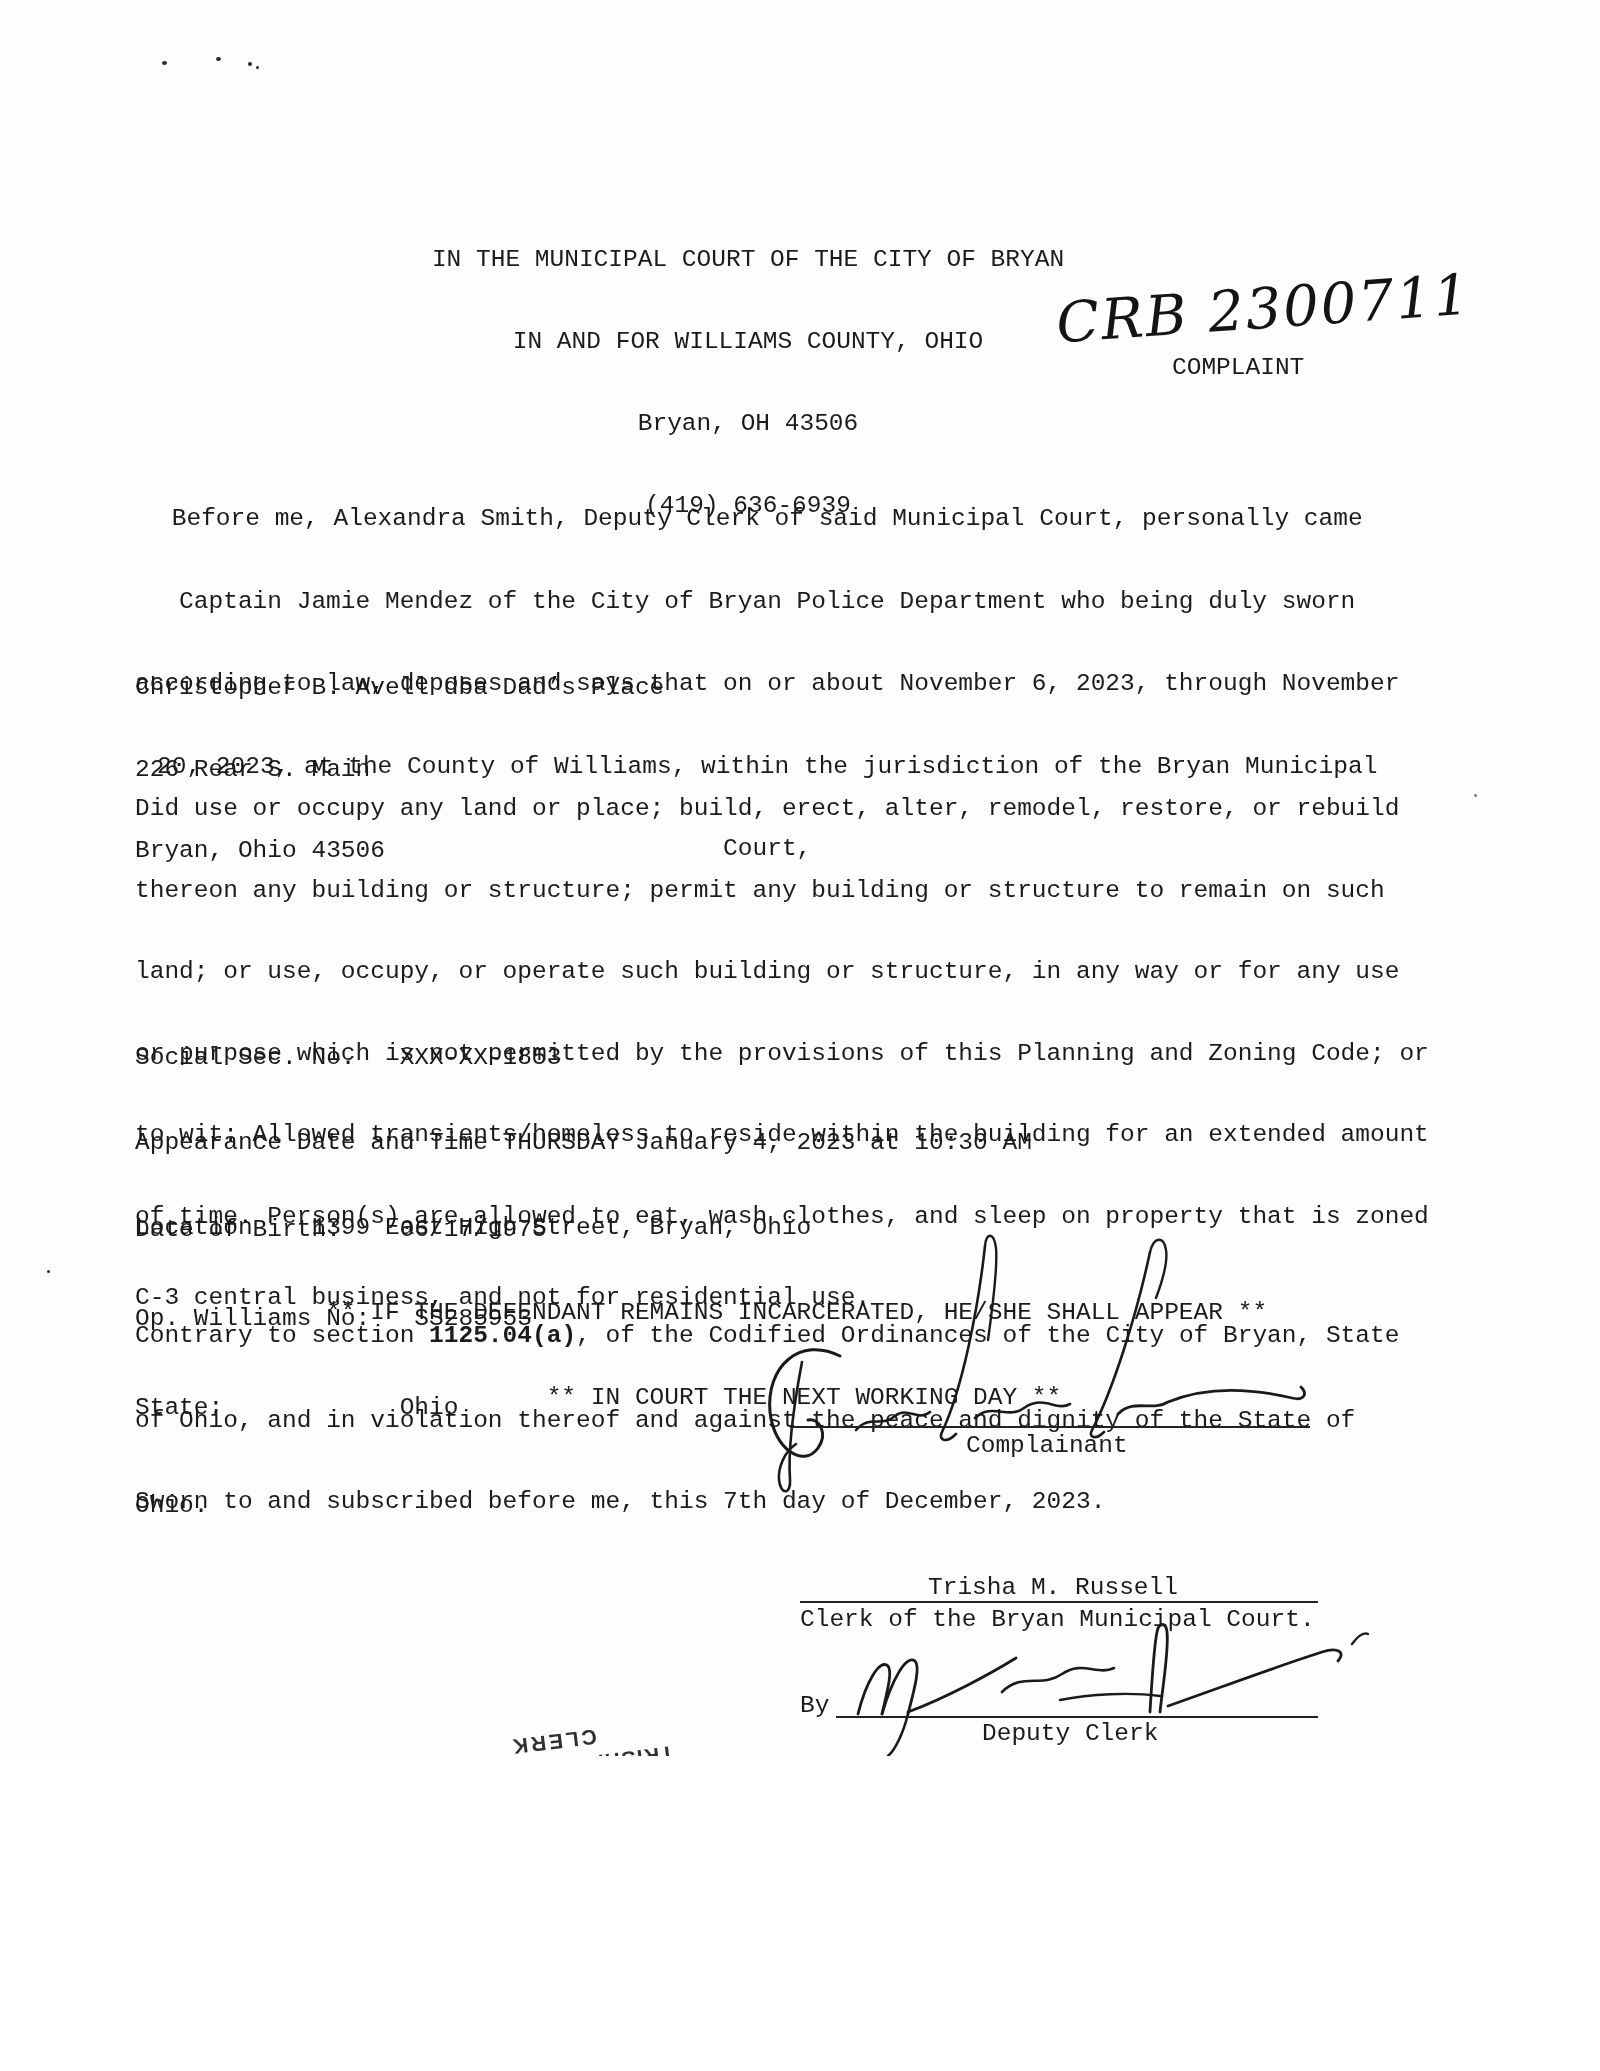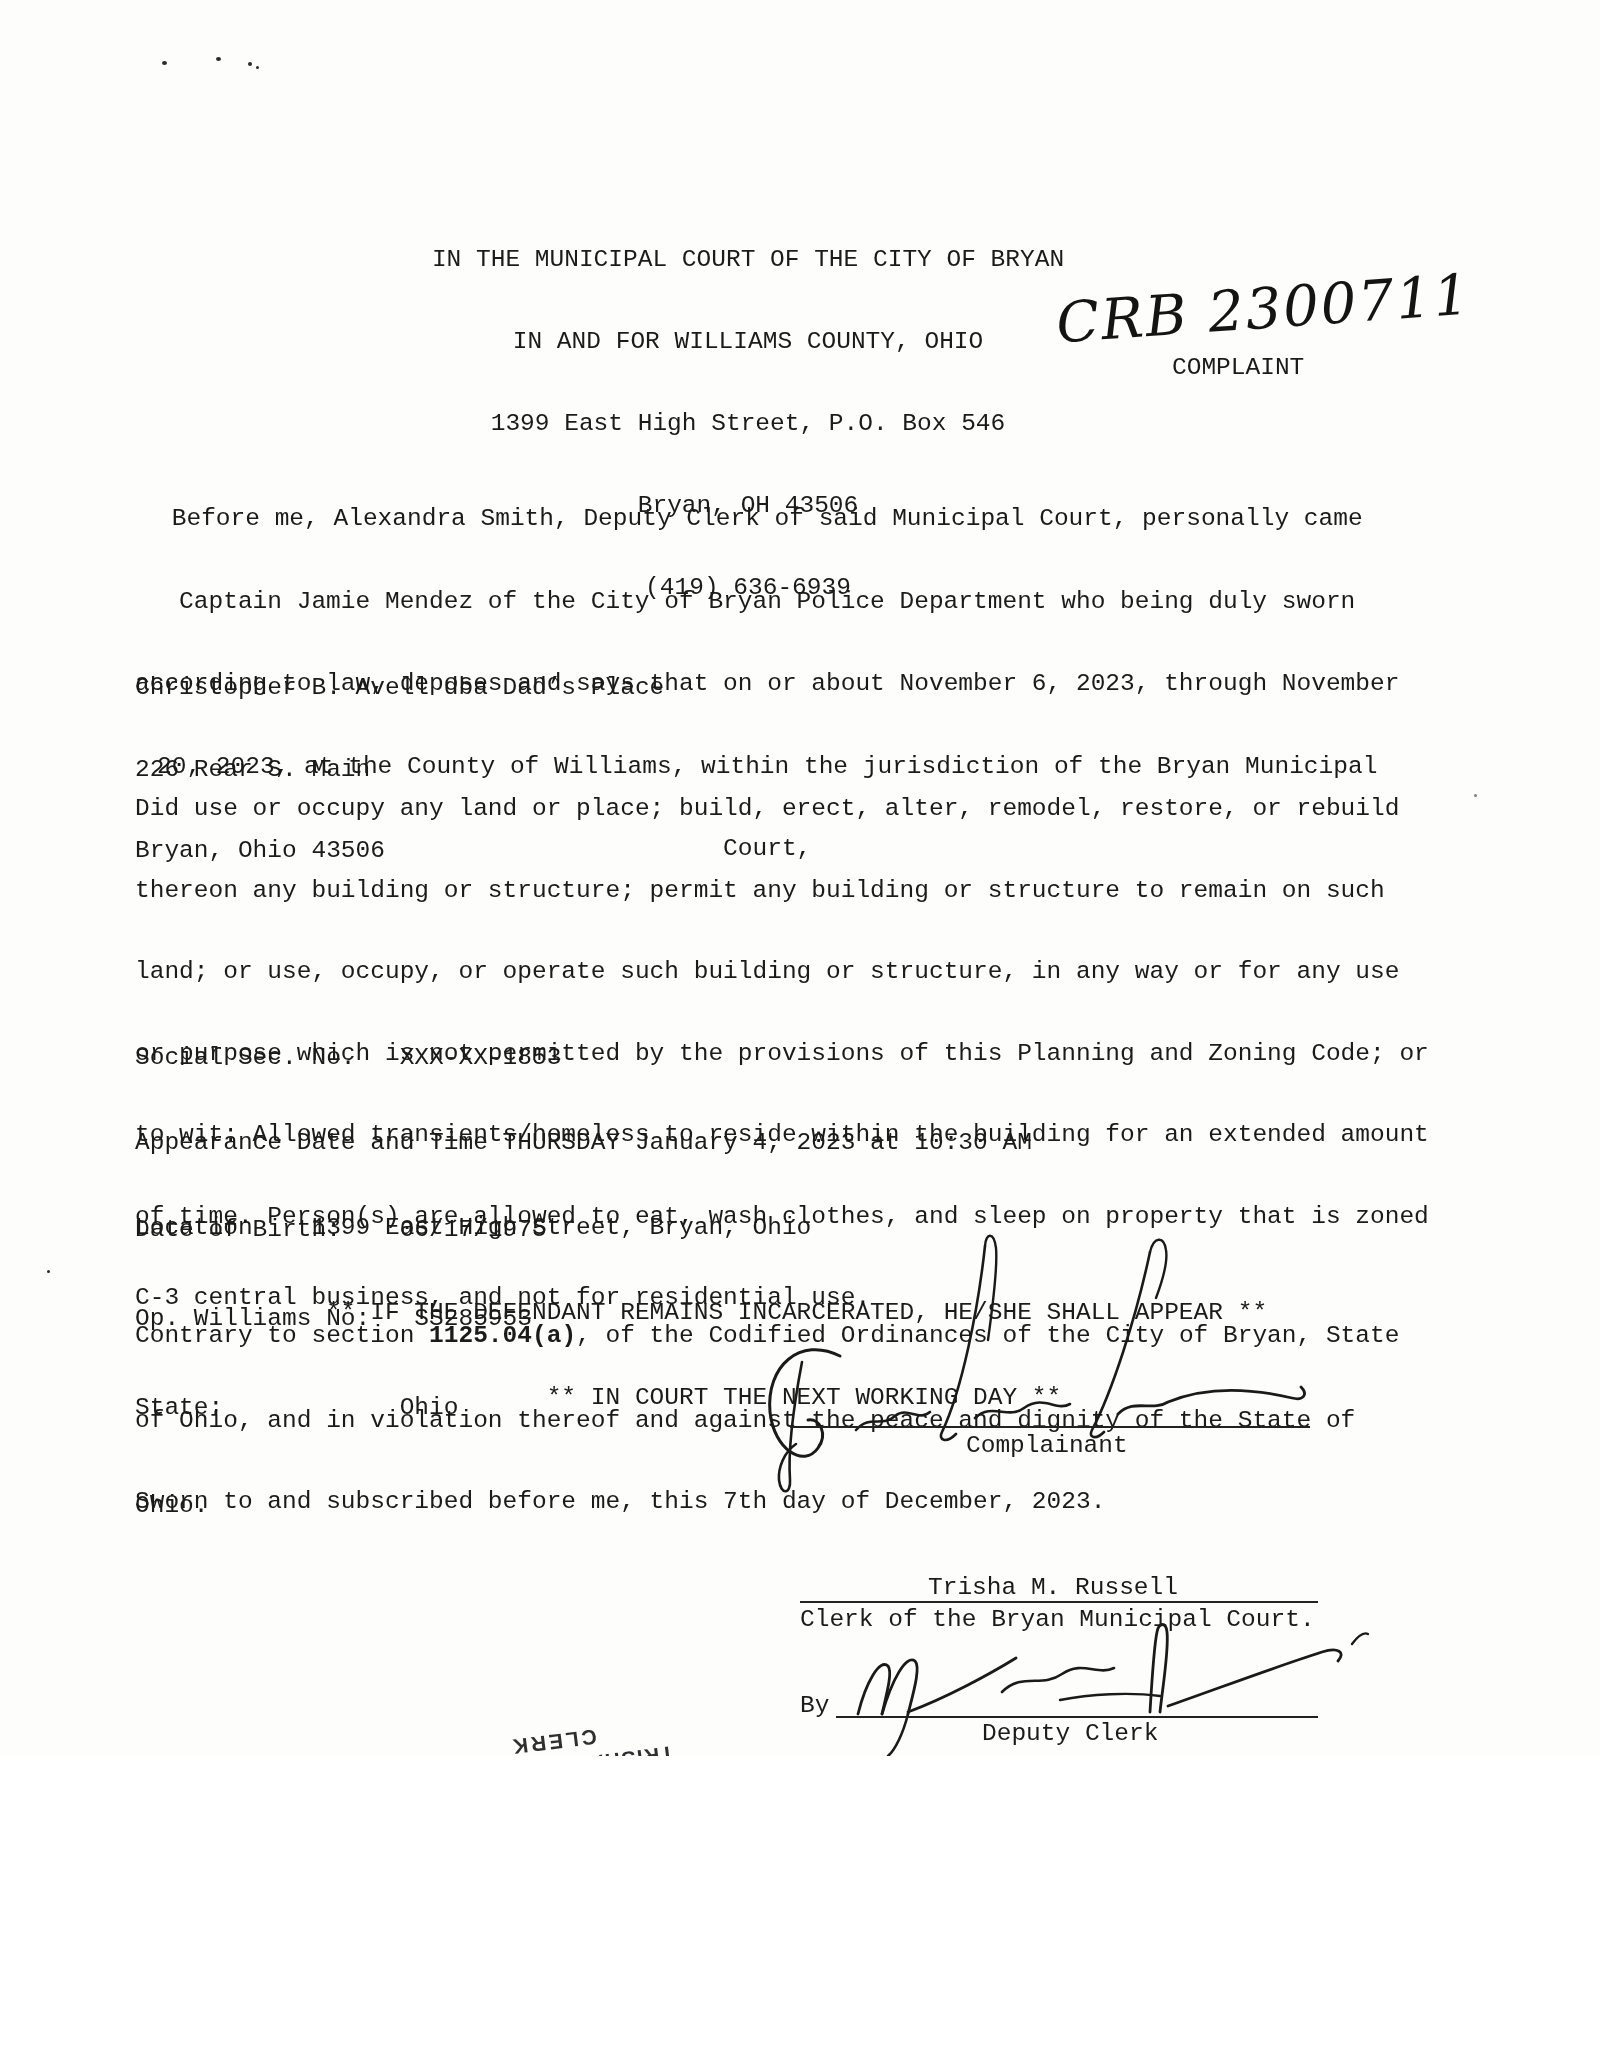--- a/index.html
+++ b/index.html
@@ -29,21 +29,20 @@
   svg path{fill:none;stroke:#1a1a1a;stroke-linecap:round;stroke-linejoin:round;}
 </style>
 </head>
 <body>
 
 <div class="page">
 
   <div class="abs mono center lh28" style="left:748px;top:192px;transform:translateX(-50%);">
     <div>IN THE MUNICIPAL COURT OF THE CITY OF BRYAN</div>
     <div>IN AND FOR WILLIAMS COUNTY, OHIO</div>
-    <div>1399 East High Street, P.O. Box 546</div>
     <div>Bryan, OH 43506</div>
     <div>(419) 636-6939</div>
   </div>
 
   <div class="abs handwrite" style="left:1056px;top:276px;">CRB 2300711</div>
 
   <div class="abs mono" style="left:1172px;top:354px;">COMPLAINT</div>
 
 
   <div class="abs mono lh285" style="left:135px;top:451px;">

